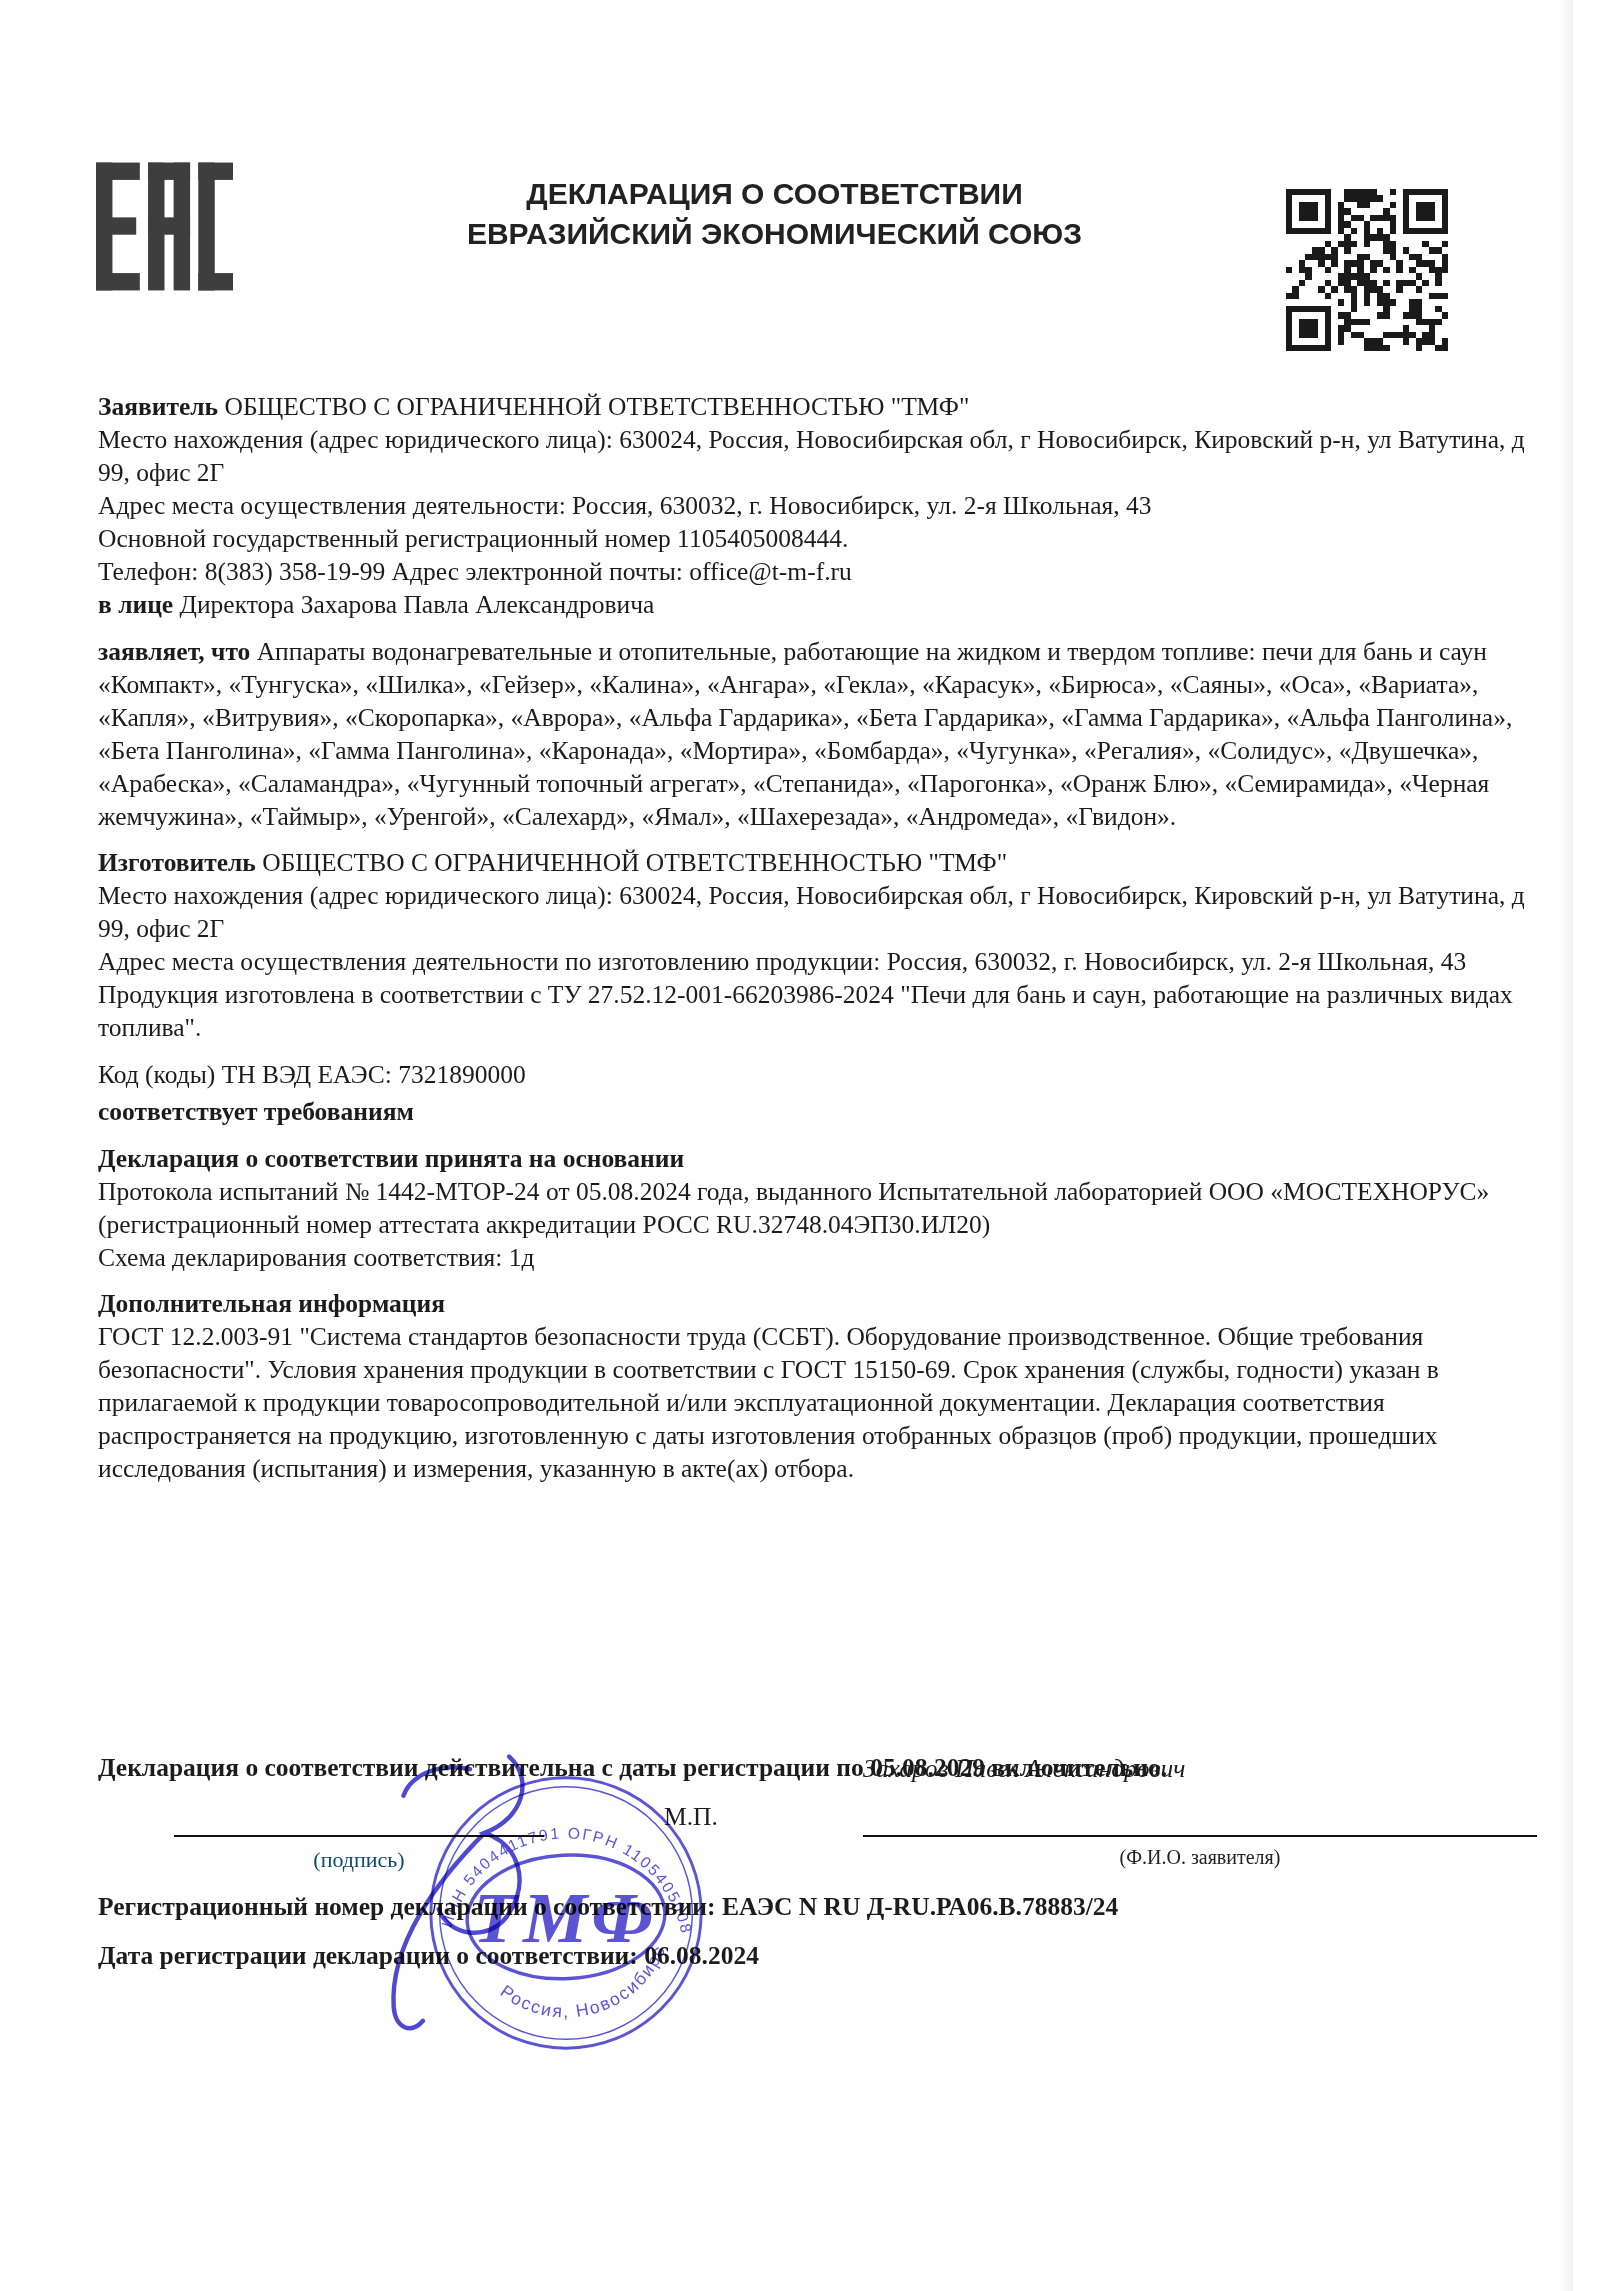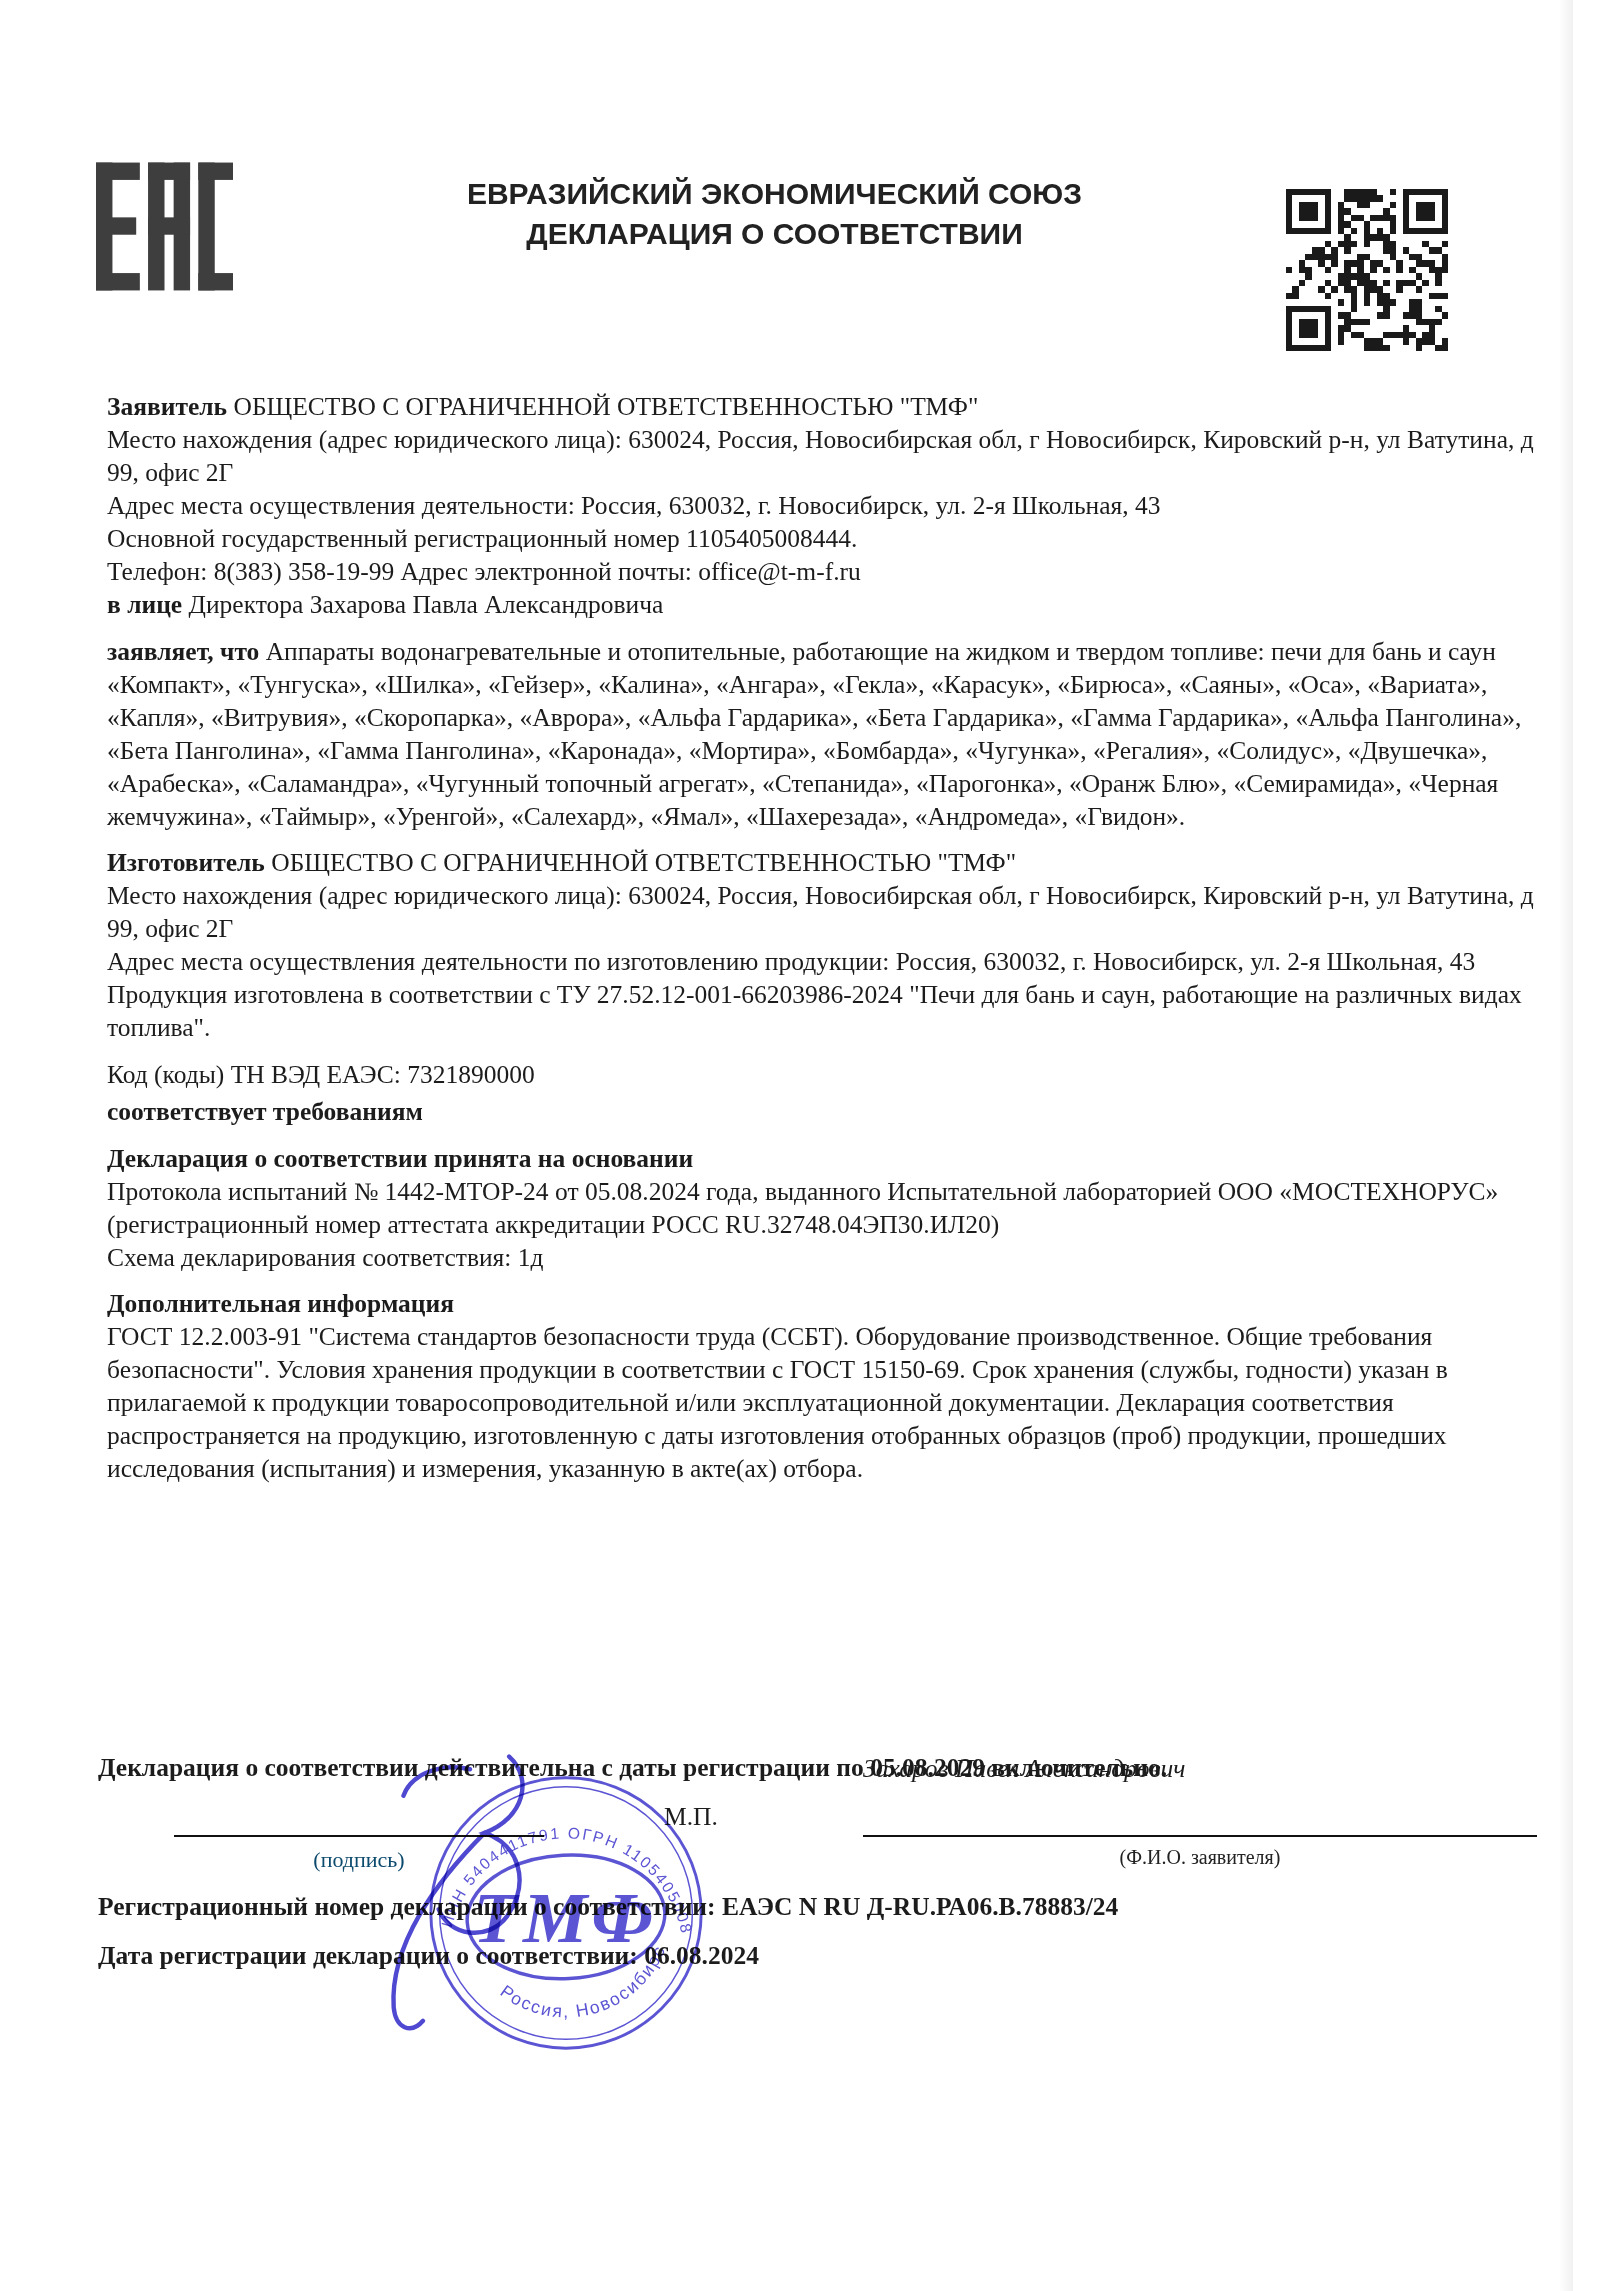--- a/index.html
+++ b/index.html
@@ -13,21 +13,21 @@
     overflow:hidden;
   }
   .scan-edge{position:absolute;right:47px;top:0;width:13.7px;height:100%;background:linear-gradient(90deg,rgba(0,0,0,0),rgba(0,0,0,0.06));}
   
   .eac-logo{position:absolute;left:96px;top:157px;width:137px;height:139px;}
   .doc-title{position:absolute;left:294px;top:174px;width:961px;text-align:center;
     font-family:"Liberation Sans", sans-serif;font-weight:bold;font-size:30px;line-height:40px;color:#222;}
   .qr{position:absolute;left:1286px;top:189px;width:162px;height:162px;}
   
   .main{position:absolute;left:98px;top:390px;width:1439px;}
-  .main p{margin:0 0 0 9px;}
+  .main p{margin:0 0 0 0;}
   .sec{margin-bottom:13.7px;}
   .sec-tight{margin-bottom:3.9px;}
   b{font-weight:bold;}
   
   .validity{position:absolute;left:98px;top:1751px;width:1439px;font-weight:bold;}
   .mp{position:absolute;left:632px;top:1800px;margin-left:32px;}
   .sig-line{position:absolute;left:174px;top:1835px;width:370px;border-top:2.9px solid #111;}
   .sig-caption{position:absolute;left:174px;top:1843px;width:370px;text-align:center;font-size:22px;color:#0c4a6e;}
   .fio-name{position:absolute;left:863px;top:1752px;width:676px;font-style:italic;}
   .fio-line{position:absolute;left:863px;top:1835px;width:674px;border-top:2.9px solid #111;}
@@ -57,22 +57,22 @@
       <rect x="57" y="0" width="46" height="19"></rect>
       <rect x="57" y="60" width="46" height="19"></rect>
 
       <rect x="112" y="0" width="18" height="140"></rect>
       <rect x="112" y="0" width="38" height="19"></rect>
       <rect x="112" y="121" width="38" height="19"></rect>
     </g>
   </svg>
 
   <div class="doc-title">
+    <div>ДЕКЛАРАЦИЯ О СООТВЕТСТВИИ</div>
     <div>ЕВРАЗИЙСКИЙ ЭКОНОМИЧЕСКИЙ СОЮЗ</div>
-    <div>ДЕКЛАРАЦИЯ О СООТВЕТСТВИИ</div>
   </div>
 
   <svg class="qr" viewBox="0 0 25 25" shape-rendering="crispEdges">
       <rect x="0" y="0" width="1" height="1" fill="#1a1a1a"></rect>
       <rect x="1" y="0" width="1" height="1" fill="#1a1a1a"></rect>
       <rect x="2" y="0" width="1" height="1" fill="#1a1a1a"></rect>
       <rect x="3" y="0" width="1" height="1" fill="#1a1a1a"></rect>
       <rect x="4" y="0" width="1" height="1" fill="#1a1a1a"></rect>
       <rect x="5" y="0" width="1" height="1" fill="#1a1a1a"></rect>
       <rect x="6" y="0" width="1" height="1" fill="#1a1a1a"></rect>

